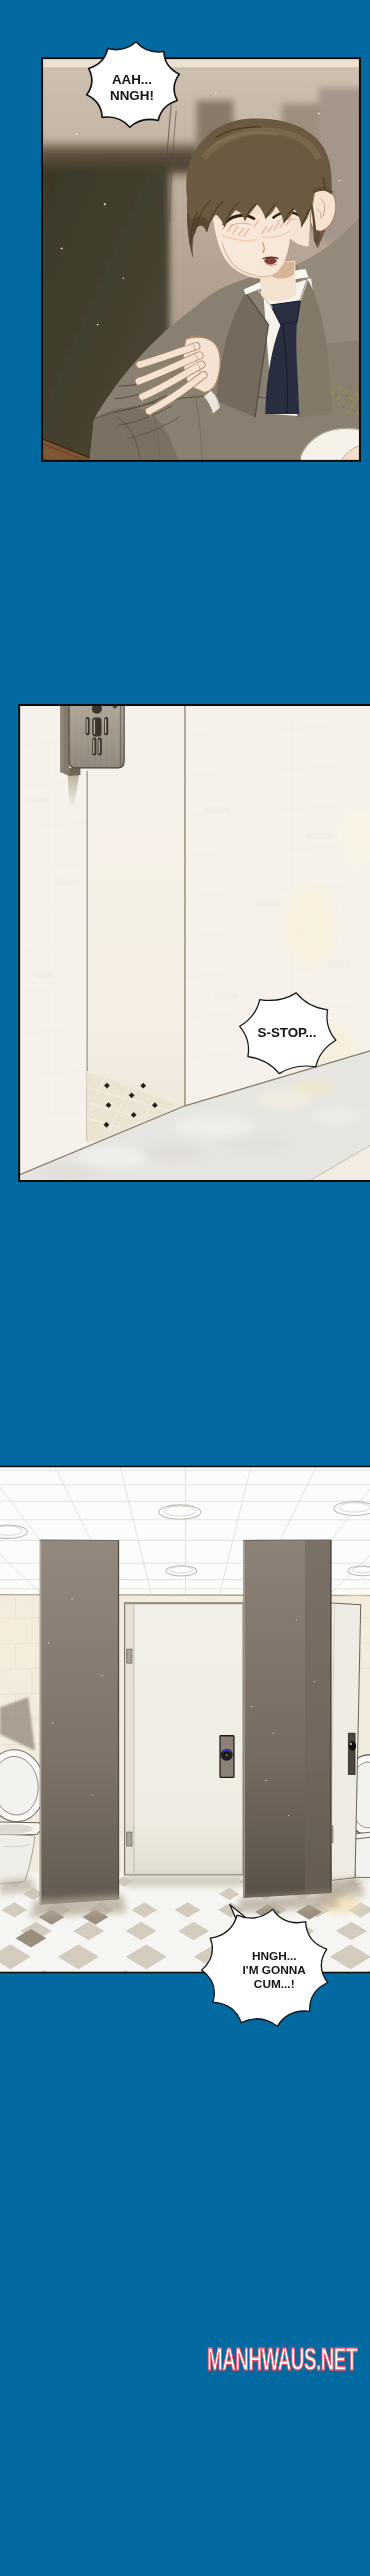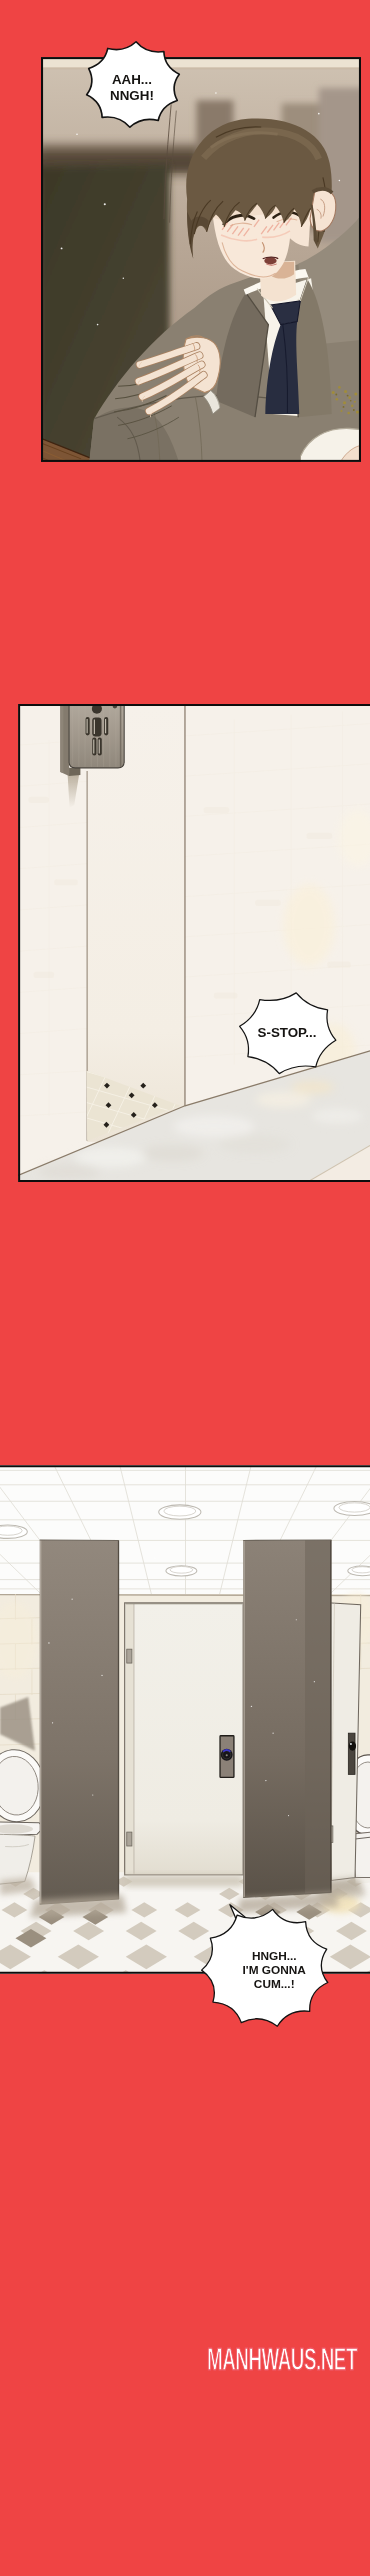--- a/index.html
+++ b/index.html
@@ -1,16 +1,16 @@
 <!DOCTYPE html>
 <html style="font-size:8.2px"><head>
 <meta charset="utf-8">
 <style>
 html,body{margin:0;padding:0;background:#ffffff;}
-#page{position:relative;width:371px;height:2576px;background:#ef4444;overflow:hidden;font-family:"Liberation Sans",sans-serif;}
+#page{position:relative;width:371px;height:2576px;background:#0369a1;overflow:hidden;font-family:"Liberation Sans",sans-serif;}
 .abs{position:absolute;}
 .btxt{font-family:"Liberation Sans",sans-serif;font-weight:bold;fill:#161412;text-anchor:middle;}
 </style>
 </head>
 <body>
 <div id="page">
 
 <svg class="abs" style="left:41px;top:57px" width="320" height="405" viewBox="0 0 622 787">
 <defs>
 <linearGradient id="wallg" x1="0" y1="0" x2="0" y2="1">

